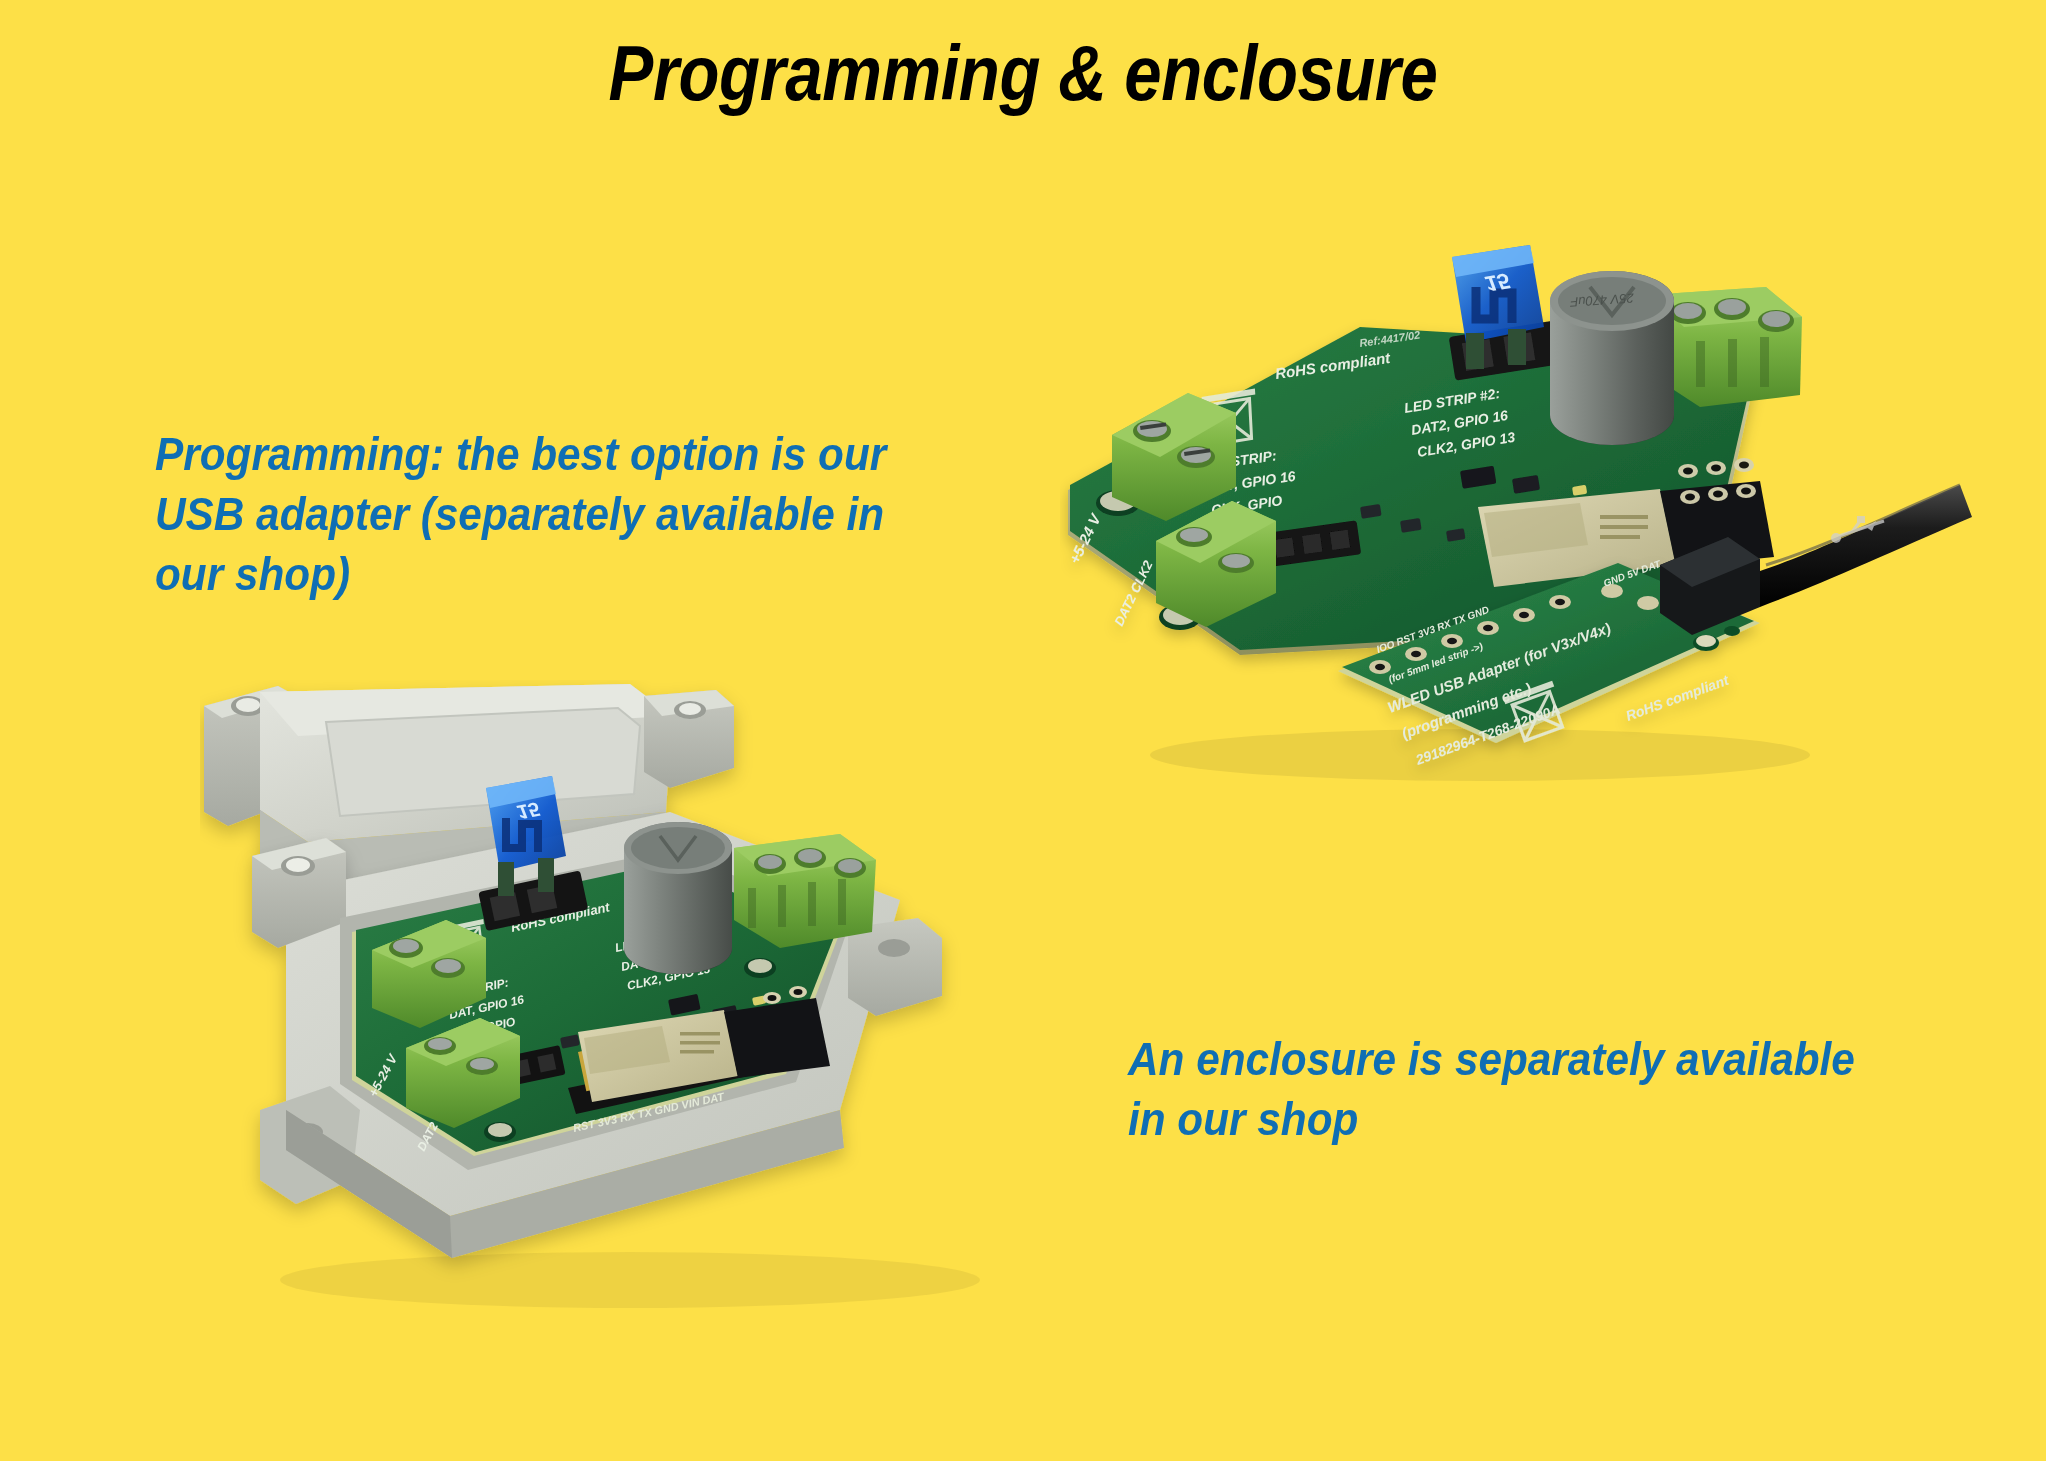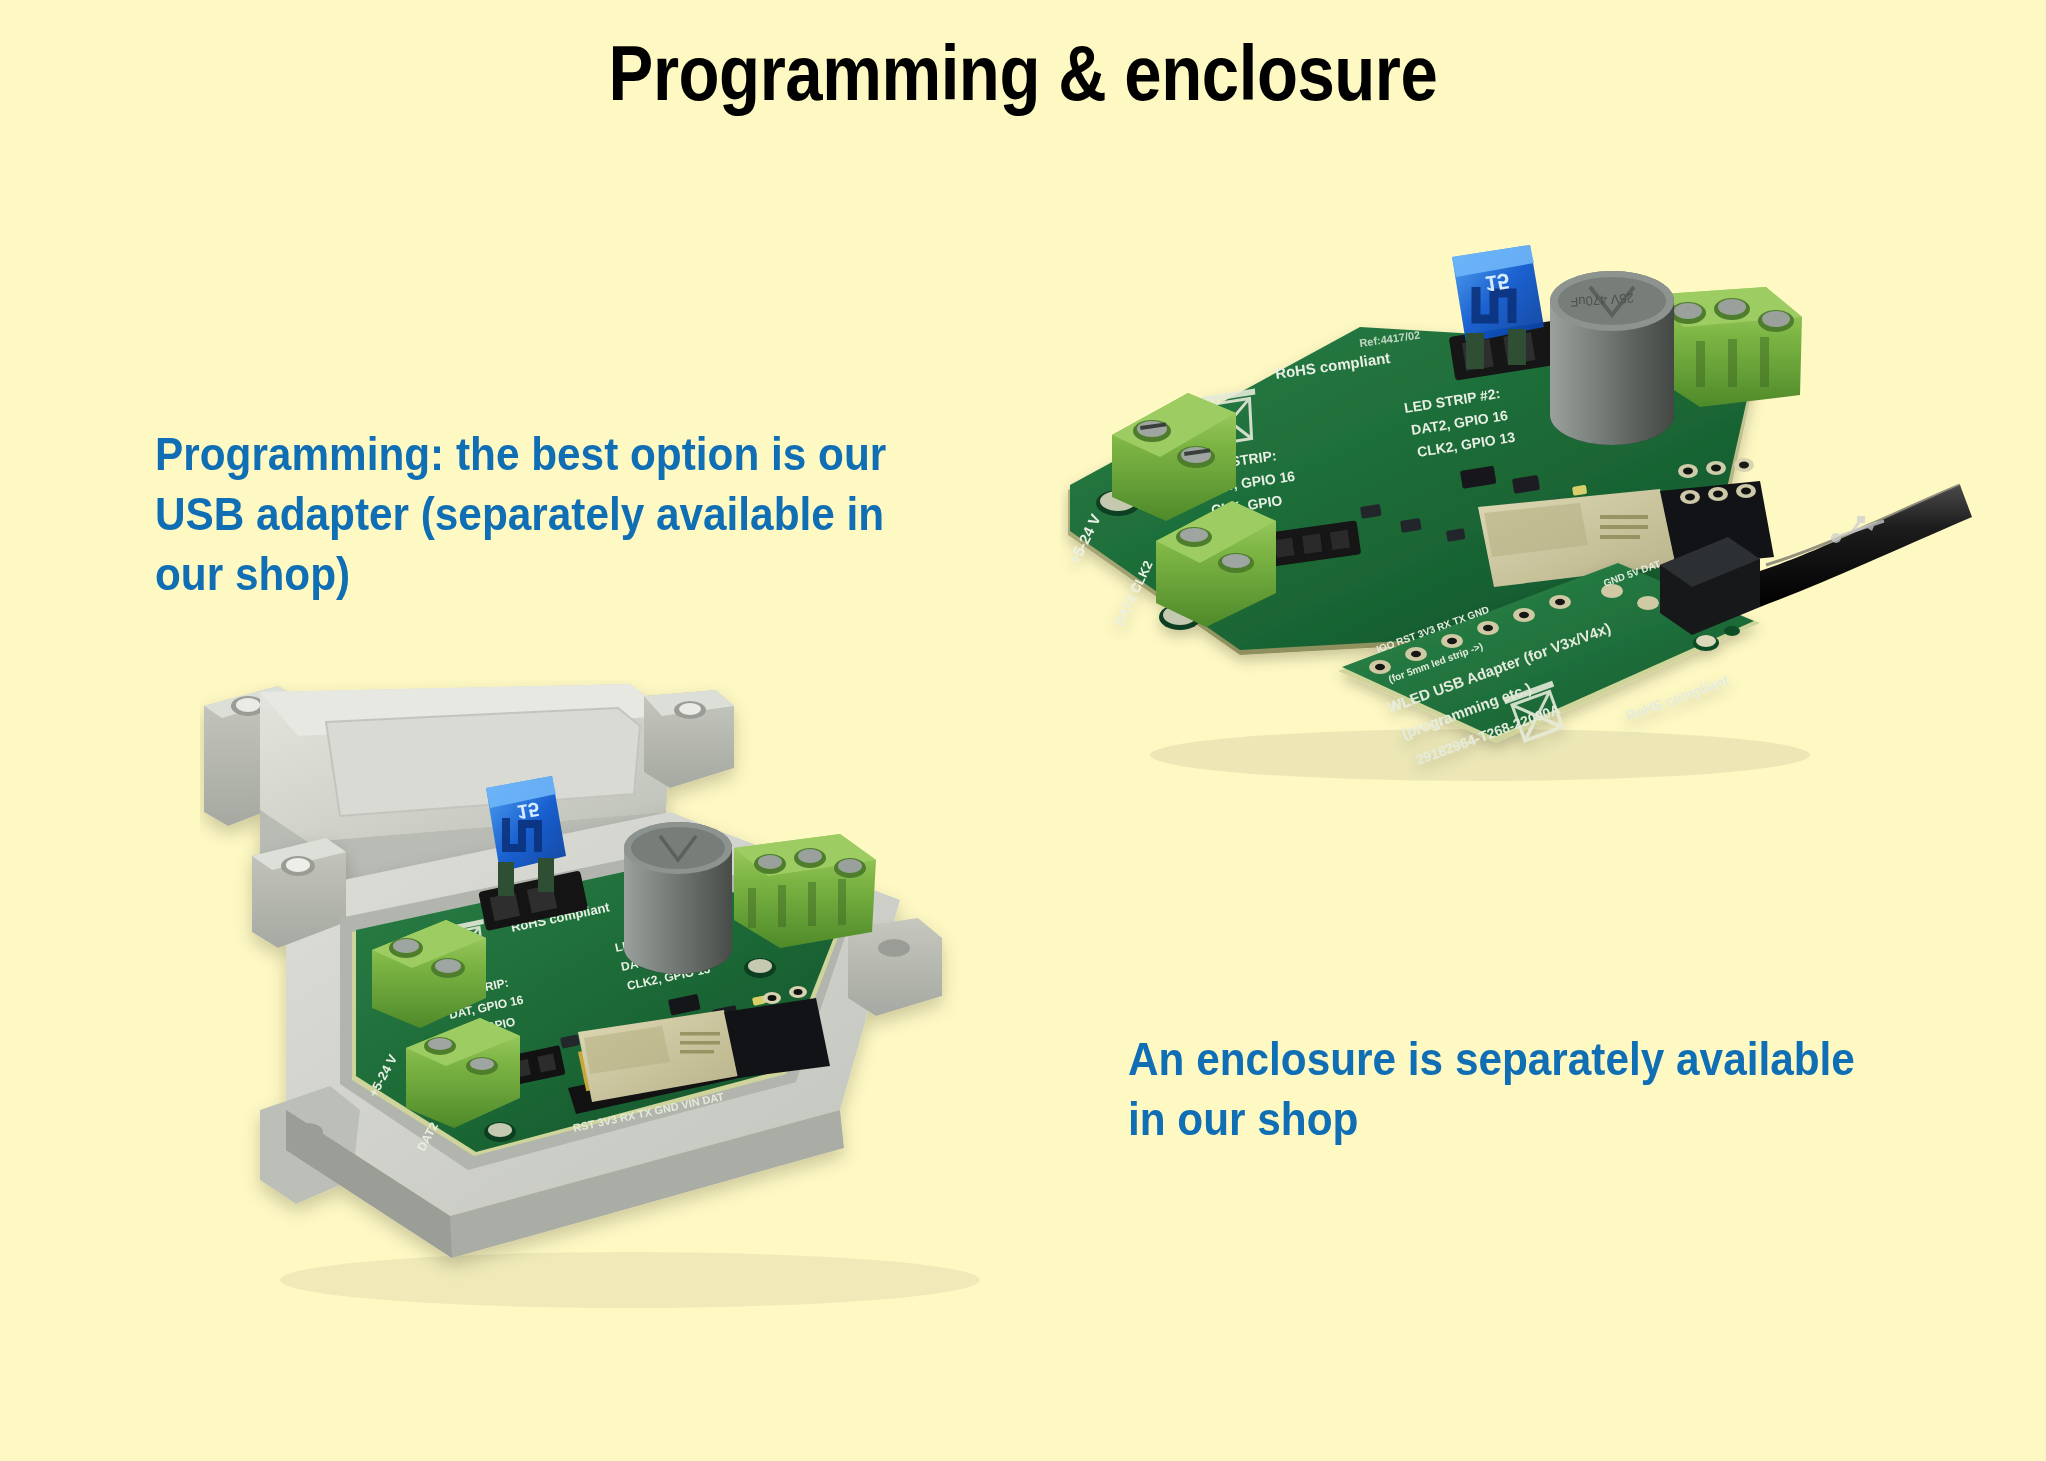--- a/index.html
+++ b/index.html
@@ -3,21 +3,21 @@
 <meta charset="utf-8">
 <style>
   html,body{margin:0;padding:0;}
   body{
     width:2046px;height:1461px;
     background:#ffffff;
     font-family:"Liberation Sans", sans-serif;
     overflow:hidden;
     position:relative;
   }
-  .slide{position:absolute;inset:0;background:#fef9c3;}
+  .slide{position:absolute;inset:0;background:#fde047;font-style:italic;}
 
   
   .slide-title{
     position:absolute;
     left:0; right:0; top:28px;
     text-align:center;
     font-size:78px;
     font-weight:bold;
     color:#000000;
     letter-spacing:-0.5px;

